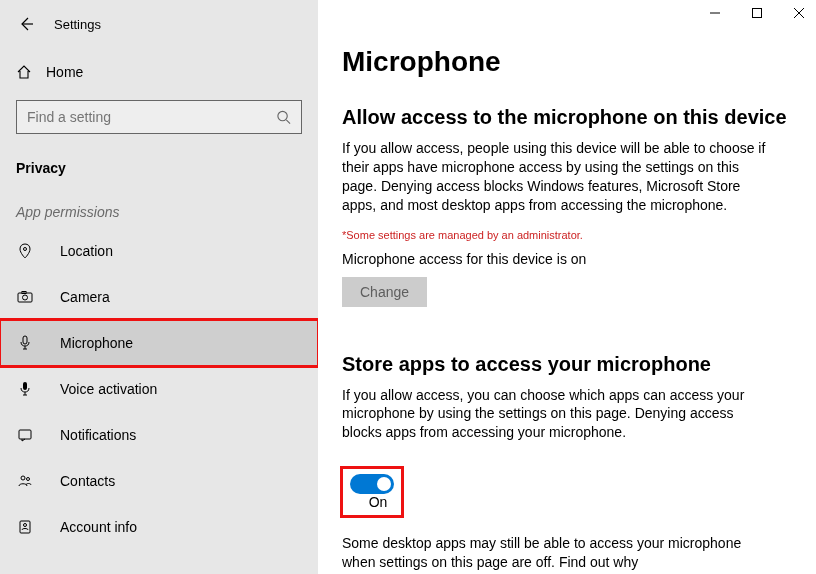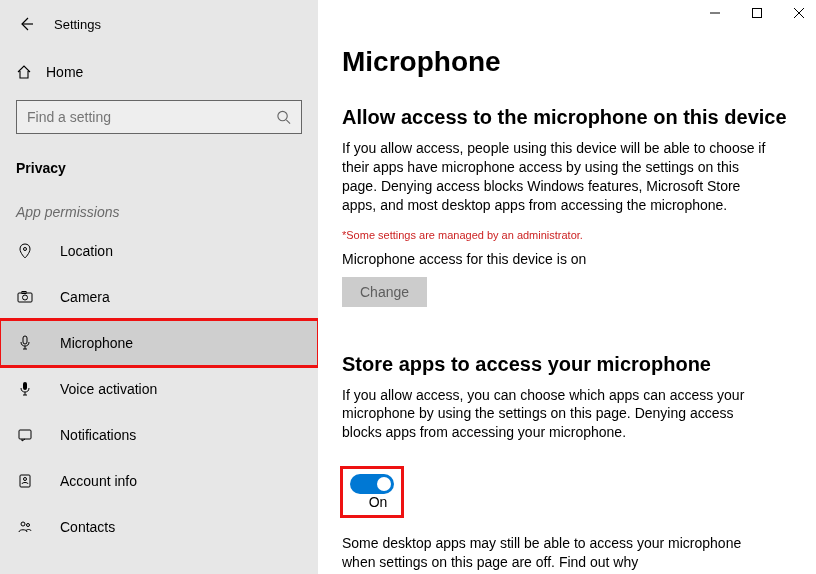--- a/index.html
+++ b/index.html
@@ -129,37 +129,37 @@
           <svg width="16" height="16" viewBox="0 0 16 16">
               <rect x="2" y="3" width="12" height="9" rx="1" stroke="#000" stroke-width="1" fill="none"></rect>
               <path d="M5 12 L5 14 L8 12" stroke="#000" stroke-width="1" fill="none"></path>
             </svg>
         </span>
         <span class="nlabel">Notifications</span>
       </div>
       <div class="nav-item">
         <span class="nicon">
           <svg width="16" height="16" viewBox="0 0 16 16">
-              <rect x="3" y="2" width="10" height="12" rx="1" stroke="#000" stroke-width="1" fill="none"></rect>
-              <circle cx="8" cy="6" r="1.5" stroke="#000" stroke-width="1" fill="none"></circle>
-              <path d="M5 11 C5 9 11 9 11 11" stroke="#000" stroke-width="1" fill="none"></path>
-            </svg>
-        </span>
-        <span class="nlabel">Account info</span>
-      </div>
-      <div class="nav-item">
-        <span class="nicon">
-          <svg width="16" height="16" viewBox="0 0 16 16">
               <circle cx="6" cy="5" r="2" stroke="#000" stroke-width="1" fill="none"></circle>
               <circle cx="11" cy="6" r="1.5" stroke="#000" stroke-width="1" fill="none"></circle>
               <path d="M2 13 C2 10 10 10 10 13" stroke="#000" stroke-width="1" fill="none"></path>
               <path d="M9 12 C9 10 14 10 14 12" stroke="#000" stroke-width="1" fill="none"></path>
             </svg>
         </span>
         <span class="nlabel">Contacts</span>
+      </div>
+      <div class="nav-item">
+        <span class="nicon">
+          <svg width="16" height="16" viewBox="0 0 16 16">
+              <rect x="3" y="2" width="10" height="12" rx="1" stroke="#000" stroke-width="1" fill="none"></rect>
+              <circle cx="8" cy="6" r="1.5" stroke="#000" stroke-width="1" fill="none"></circle>
+              <path d="M5 11 C5 9 11 9 11 11" stroke="#000" stroke-width="1" fill="none"></path>
+            </svg>
+        </span>
+        <span class="nlabel">Account info</span>
       </div>
     </nav>
   </aside>
 
   <main class="main">
     <div class="winctrls">
       <div class="winbtn">
         <svg width="12" height="12" viewBox="0 0 12 12">
             <path d="M1 6 H11" stroke="#000" stroke-width="1"></path>
           </svg>

